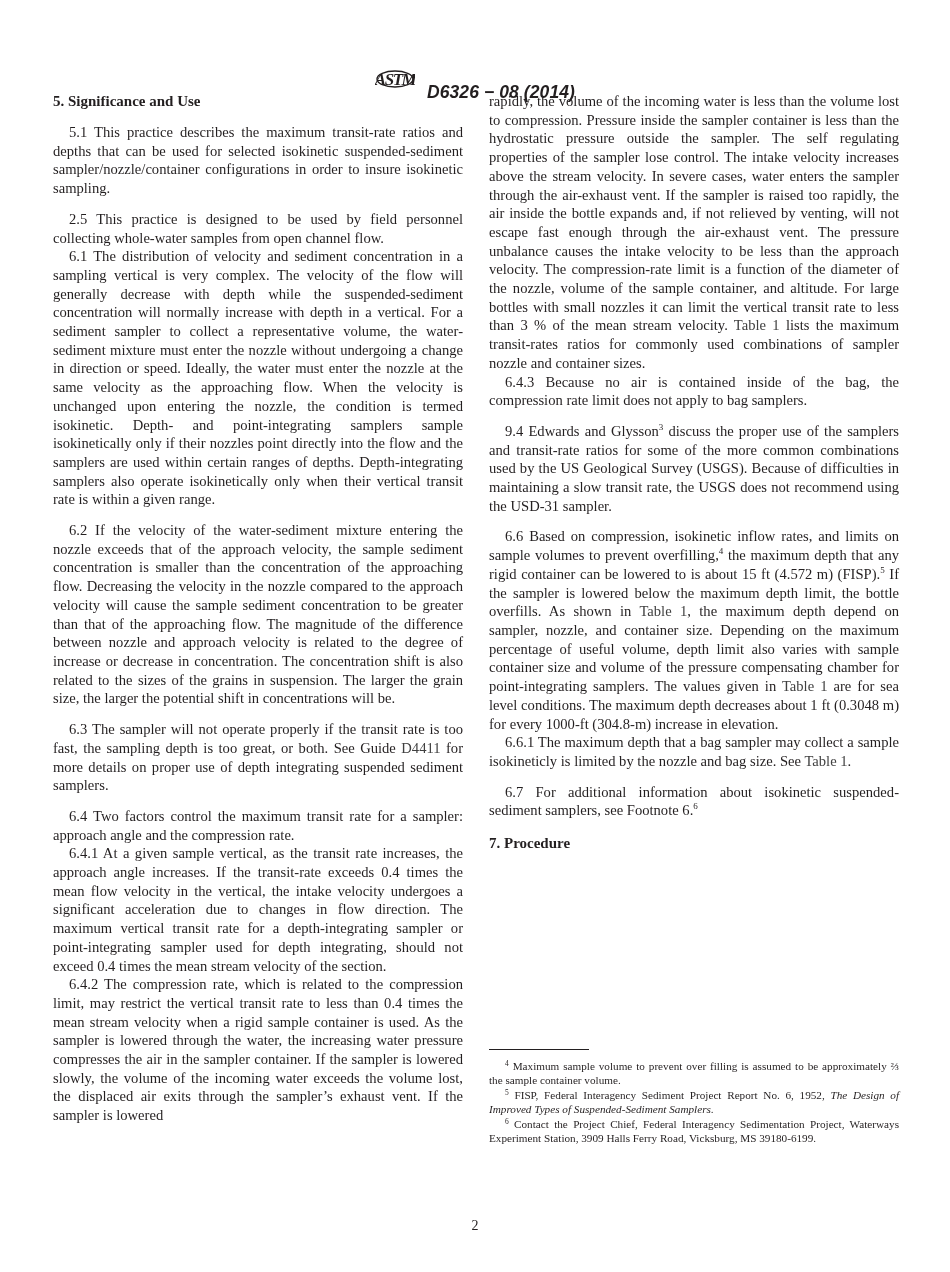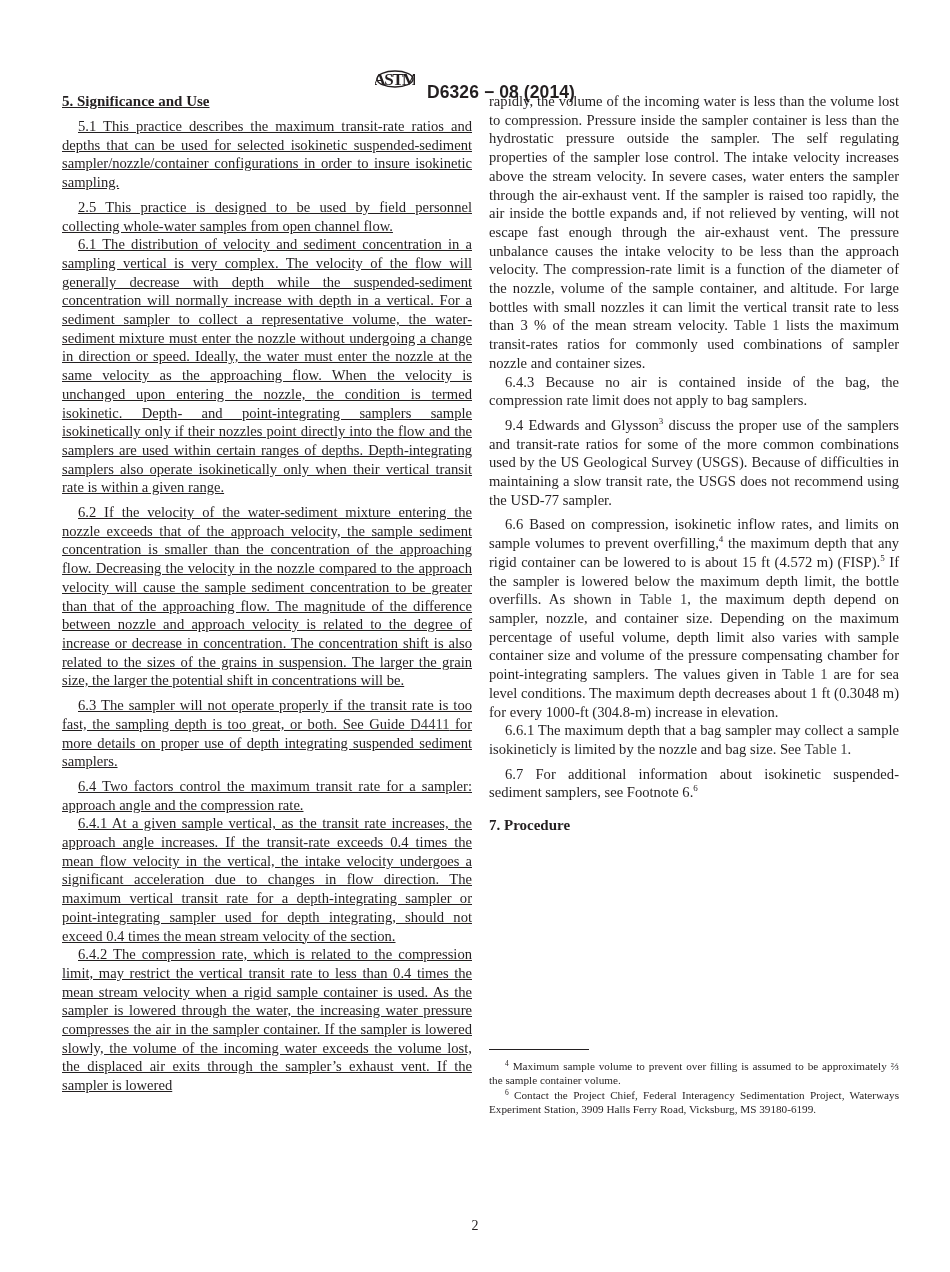--- a/index.html
+++ b/index.html
@@ -3,36 +3,36 @@
 <meta charset="utf-8">
 <style>
   html, body { margin: 0; padding: 0; background: #ffffff; }
   body {
     width: 950px; height: 1272px; position: relative; overflow: hidden;
     font-family: "Liberation Serif", "DejaVu Serif", serif;
     color: #231f20;
   }
   .header {
     position: absolute; top: 54px; left: 0; width: 950px;
-    display: flex; justify-content: center; align-items: center; gap: 12px;
+    display: flex; justify-content: center; align-items: center; gap: 12px; font-style: italic;
   }
   .logo { width: 40px; height: 30px; }
   .doc-id {
     font-family: "Liberation Sans", "DejaVu Sans", sans-serif;
     font-weight: bold; font-size: 17.5px; color: #231f20; letter-spacing: 0.1px; margin-top: 28px;
   }
   .col {
     position: absolute; top: 92px; width: 410px;
     font-size: 14.6px; line-height: 18.7px; text-align: justify;
   }
-  .col.left { left: 62px; text-decoration: underline; }
+  .col.left { left: 53px; }
   .col.right { left: 489px; }
   .col p { margin: 0; text-indent: 16px; hyphens: manual; }
   .col p.noindent { text-indent: 0; }
-  .col p.gap { margin-top: 6px; }
+  .col p.gap { margin-top: 12px; }
   .col h2 {
     margin: 0; font-size: 15px; font-weight: bold; line-height: 19px;
   }
   .col h2.sec6 { margin-top: 14px; margin-bottom: 3px; }
   .col h2.sec7 { margin-top: 14px; margin-bottom: 18px; }
   .link { color: #404040; }
   sup { font-size: 9px; line-height: 0; vertical-align: 6px; }
   .rule {
     position: absolute; left: 489px; top: 1049px; width: 100px; height: 0;
     border-top: 1px solid #231f20;
@@ -67,27 +67,28 @@
   <p class="gap">6.2 If the velocity of the water-sediment mixture entering the nozzle exceeds that of the approach velocity, the sample sediment concentration is smaller than the concentration of the approaching flow. Decreasing the velocity in the nozzle com­pared to the approach velocity will cause the sample sediment concentration to be greater than that of the approaching flow. The magnitude of the difference between nozzle and approach velocity is related to the degree of increase or decrease in concentration. The concentration shift is also related to the sizes of the grains in suspension. The larger the grain size, the larger the potential shift in concentrations will be.</p>
   <p class="gap"><span>6.3 The sampler will not operate properly if the transit rate is too fast, the sampling depth is too great, or both. See Guide </span><span class="link">D4411</span><span> for more details on proper use of depth integrating suspended sediment samplers.</span></p>
   <p class="gap">6.4 Two factors control the maximum transit rate for a sampler: approach angle and the compression rate.</p>
   <p>6.4.1 At a given sample vertical, as the transit rate increases, the approach angle increases. If the transit-rate exceeds 0.4 times the mean flow velocity in the vertical, the intake velocity undergoes a significant acceleration due to changes in flow direction. The maximum vertical transit rate for a depth-integrating sampler or point-integrating sampler used for depth integrating, should not exceed 0.4 times the mean stream velocity of the section.</p>
   <p>6.4.2 The compression rate, which is related to the compres­sion limit, may restrict the vertical transit rate to less than 0.4 times the mean stream velocity when a rigid sample container is used. As the sampler is lowered through the water, the increasing water pressure compresses the air in the sampler container. If the sampler is lowered slowly, the volume of the incoming water exceeds the volume lost, the displaced air exits through the sampler’s exhaust vent. If the sampler is lowered</p>
 </div>
 
 <div class="col right">
   <p class="noindent"><span>rapidly, the volume of the incoming water is less than the volume lost to compression. Pressure inside the sampler container is less than the hydrostatic pressure outside the sampler. The self regulating properties of the sampler lose control. The intake velocity increases above the stream veloc­ity. In severe cases, water enters the sampler through the air-exhaust vent. If the sampler is raised too rapidly, the air inside the bottle expands and, if not relieved by venting, will not escape fast enough through the air-exhaust vent. The pressure unbalance causes the intake velocity to be less than the approach velocity. The compression-rate limit is a function of the diameter of the nozzle, volume of the sample container, and altitude. For large bottles with small nozzles it can limit the vertical transit rate to less than 3 % of the mean stream velocity. </span><span class="link">Table 1</span><span> lists the maximum transit-rates ratios for commonly used combinations of sampler nozzle and container sizes.</span></p>
   <p>6.4.3 Because no air is contained inside of the bag, the compression rate limit does not apply to bag samplers.</p>
-  <p class="gap"><span>9.4 Edwards and Glysson</span><sup>3</sup><span> discuss the proper use of the samplers and transit-rate ratios for some of the more common combinations used by the US Geological Survey (USGS). Because of difficulties in maintaining a slow transit rate, the USGS does not recommend using the USD-77 sampler.</span></p>
+  <p class="gap"><span>9.4 Edwards and Glysson</span><sup>3</sup><span> discuss the proper use of the samplers and transit-rate ratios for some of the more common combinations used by the US Geological Survey (USGS). Because of difficulties in maintaining a slow transit rate, the USGS does not recommend using the USD-31 sampler.</span></p>
   <p class="gap"><span>6.6 Based on compression, isokinetic inflow rates, and limits on sample volumes to prevent overfilling,</span><sup>4</sup><span> the maximum depth that any rigid container can be lowered to is about 15 ft (4.572 m) (FISP).</span><sup>5</sup><span> If the sampler is lowered below the maximum depth limit, the bottle overfills. As shown in </span><span class="link">Table 1</span><span>, the maximum depth depend on sampler, nozzle, and container size. Depending on the maximum percentage of useful volume, depth limit also varies with sample container size and volume of the pressure compensating chamber for point-integrating samplers. The values given in </span><span class="link">Table 1</span><span> are for sea level conditions. The maximum depth decreases about 1 ft (0.3048 m) for every 1000-ft (304.8-m) increase in elevation.</span></p>
   <p><span>6.6.1 The maximum depth that a bag sampler may collect a sample isokineticly is limited by the nozzle and bag size. See </span><span class="link">Table 1</span><span>.</span></p>
   <p class="gap"><span>6.7 For additional information about isokinetic suspended-sediment samplers, see Footnote 6.</span><sup>6</sup></p>
   <h2 class="sec7">7. Procedure</h2>
 </div>
 
 <div class="rule"></div>
 
 <div class="footnotes">
   <p><sup>4</sup> <span>Maximum sample volume to prevent over filling is assumed to be approxi­mately ⅔ the sample container volume.</span></p>
+  <p><sup>5</sup> <span>FISP, Federal Interagency Sediment Project Report No. 6, 1952, </span><i>The Design of Improved Types of Suspended-Sediment Samplers</i><span>.</span></p>
   <p><sup>6</sup> <span>Contact the Project Chief, Federal Interagency Sedimentation Project, Water­ways Experiment Station, 3909 Halls Ferry Road, Vicksburg, MS 39180-6199.</span></p>
 </div>
 
 <div class="page-num">2</div>
 
 </body></html>

